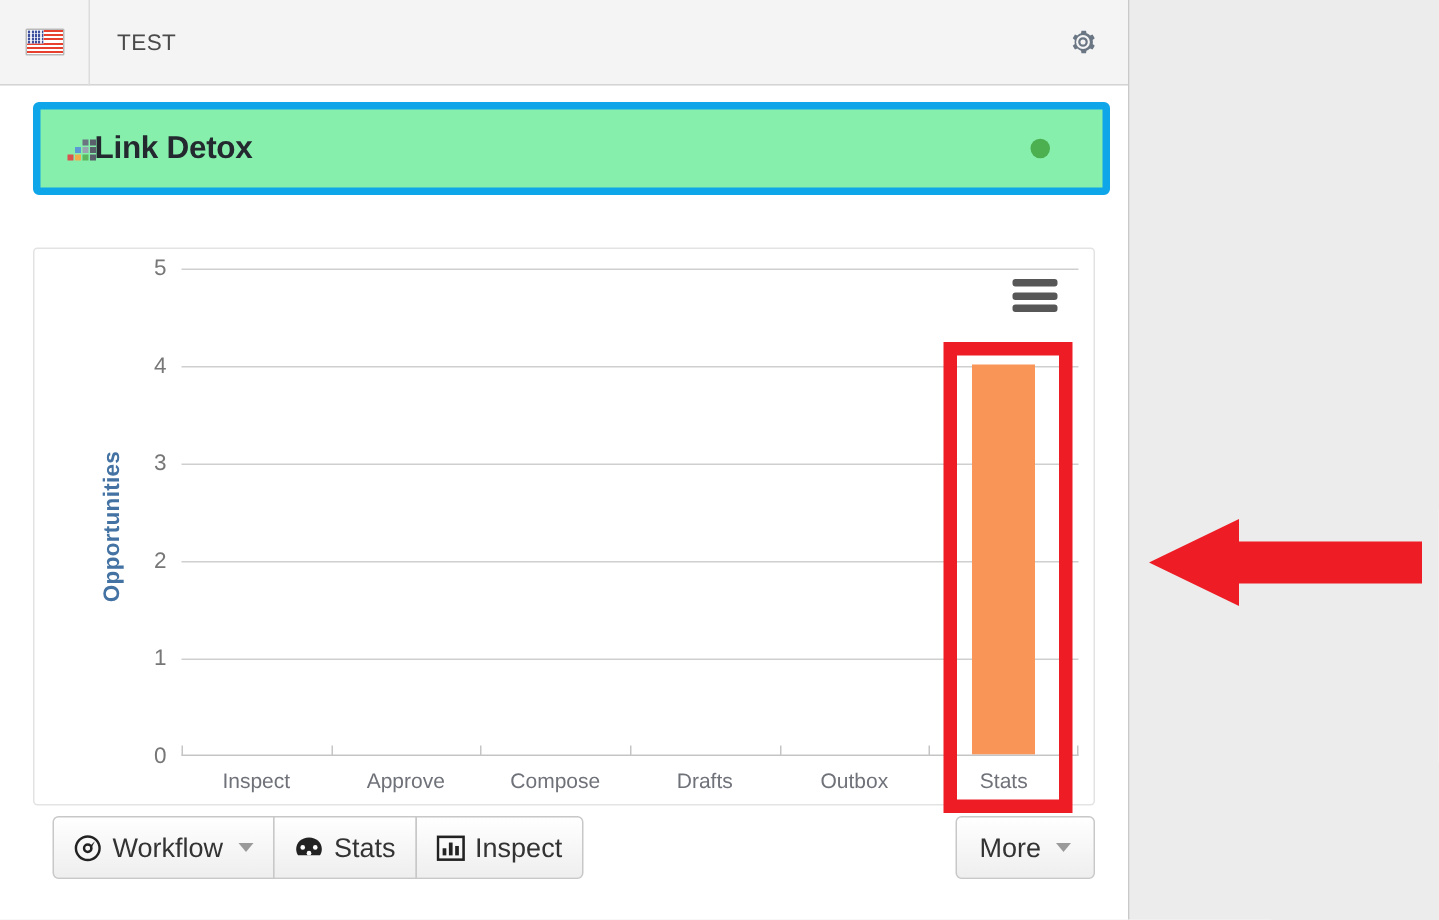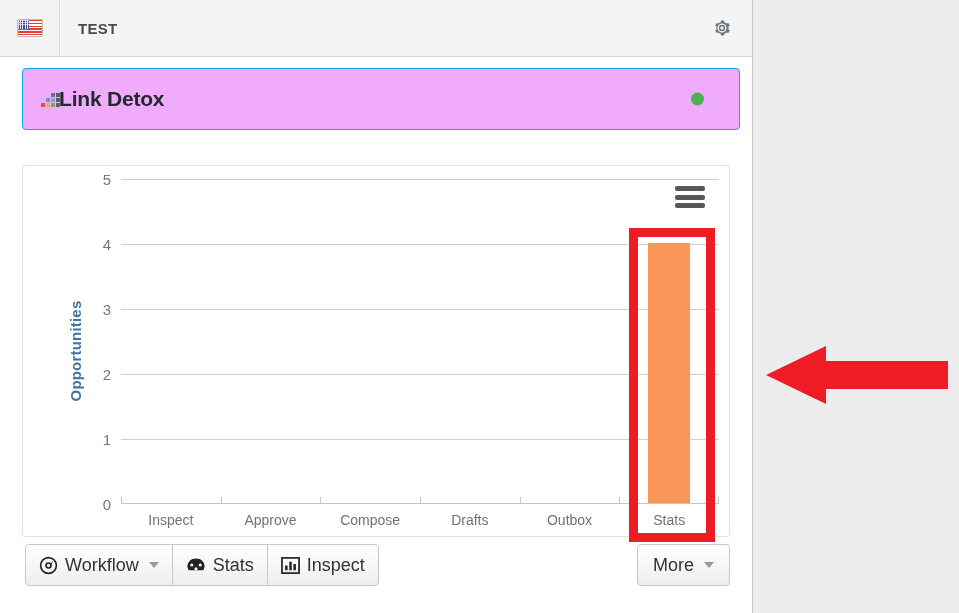--- a/index.html
+++ b/index.html
@@ -52,40 +52,40 @@
     position: absolute; left: 0; top: 0;
     width: 11px; height: 9px;
     background: #3b4f9e;
     background-image:
       repeating-linear-gradient(to right, rgba(255,255,255,.85) 0 1px, transparent 1px 2.2px),
       repeating-linear-gradient(to bottom, rgba(255,255,255,.6) 0 .7px, transparent .7px 2.2px);
   }
   #app-title {
     margin-left: 18px;
     font-size: 15px;
-    font-weight: bold;
+    font-weight: normal;
     color: #4a4a4a;
     letter-spacing: .3px;
   }
   #gear-btn {
     position: absolute;
     right: 20px; top: 50%;
     transform: translateY(-50%);
     width: 20px; height: 20px;
     cursor: pointer;
     display: flex; align-items: center; justify-content: center;
   }
   #gear-btn svg { display: block; }
 
   
   #brand-bar {
     margin: 11px 12px 0 22px;
     height: 62px;
-    background: #f0abfc;
-    border: 1px solid #0ea5e9;
+    background: #86efac;
+    border: 5px solid #0ea5e9;
     border-radius: 4px;
     display: flex;
     align-items: center;
     padding: 0 18px;
     position: relative;
   }
   #brand-logo {
     width: 17px; height: 15px;
     position: relative;
     margin-right: 1px;
@@ -222,21 +222,21 @@
     width: 86px; height: 314px;
     border: 9px solid #ee1c25;
     background: transparent;
     pointer-events: none;
     z-index: 8;
   }
 
   
   #toolbar {
     position: absolute;
-    left: 4px; right: 22px; top: 544px;
+    left: 14px; right: 22px; top: 544px;
     height: 46px;
     padding-left: 21px;
   }
   .btn-group { display: flex; float: left; }
   .btn {
     height: 42px;
     background: linear-gradient(to bottom, #ffffff 0%, #eeeeee 100%);
     border: 1px solid #c8c8c8;
     color: #333333;
     font-size: 18px;

